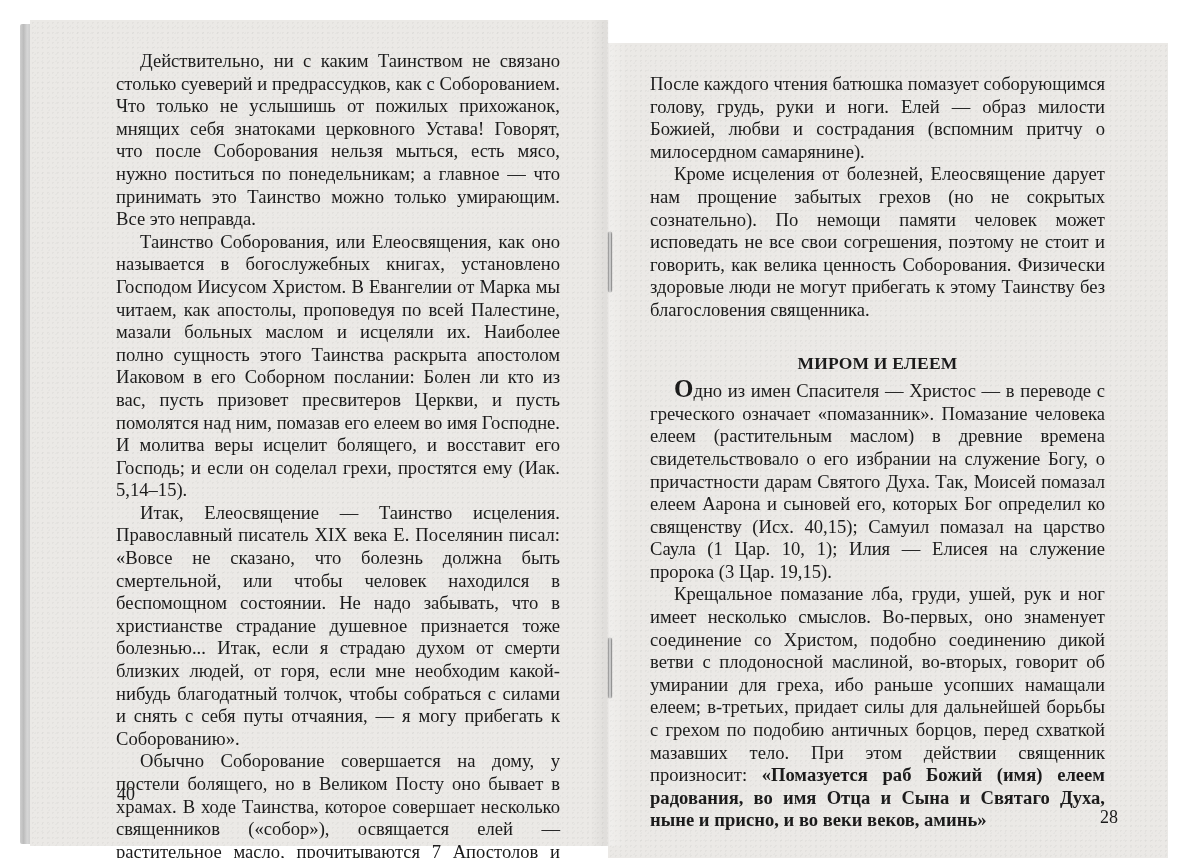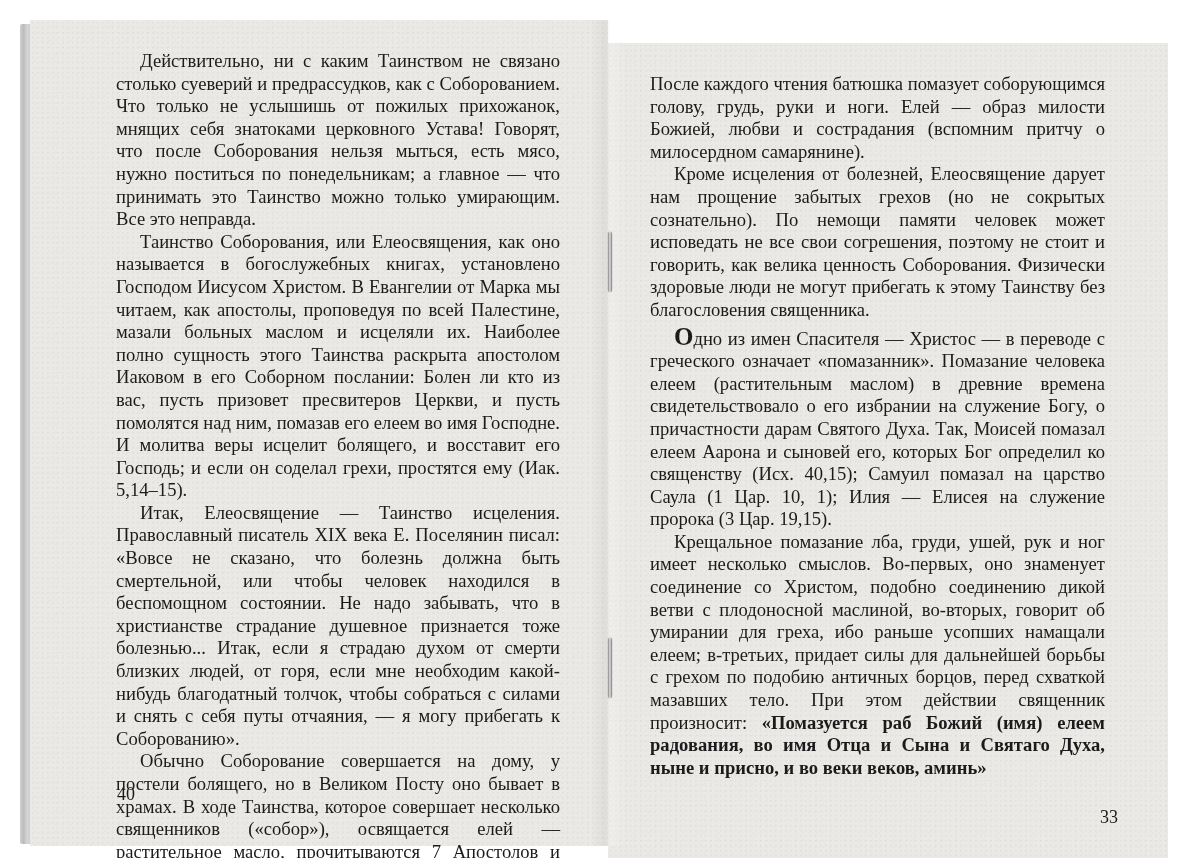--- a/index.html
+++ b/index.html
@@ -71,24 +71,25 @@
       <p>Итак, Елеосвящение — Таинство исцеления. Православный писатель XIX века Е. Поселянин писал: «Вовсе не сказано, что болезнь должна быть смертельной, или чтобы человек находился в беспомощном состоянии. Не надо забывать, что в христианстве страдание душевное признается тоже болезнью... Итак, если я страдаю духом от смерти близких людей, от горя, если мне необходим какой-нибудь благодатный толчок, чтобы собраться с силами и снять с себя путы отчаяния, — я могу прибегать к Соборованию».</p>
       <p>Обычно Соборование совершается на дому, у постели болящего, но в Великом Посту оно бывает в храмах. В ходе Таинства, которое совершает несколько священников («собор»), освящается елей — растительное масло, прочитываются 7 Апостолов и Евангелий, 7 особых молитв.</p>
     </div>
     <div class="page-num">40</div>
   </div>
 
   <div class="page right">
     <div class="text-col">
       <p class="noindent">После каждого чтения батюшка помазует соборующимся голову, грудь, руки и ноги. Елей — образ милости Божией, любви и сострадания (вспомним притчу о милосердном самарянине).</p>
       <p>Кроме исцеления от болезней, Елеосвящение дарует нам прощение забытых грехов (но не сокрытых сознательно). По немощи памяти человек может исповедать не все свои согрешения, поэтому не стоит и говорить, как велика ценность Соборования. Физически здоровые люди не могут прибегать к этому Таинству без благословения священника.</p>
+      <p class="heading">МИРОМ И ЕЛЕЕМ</p>
       <p style="margin-top:6px;"><span class="dropcap">О</span><span>дно из имен Спасителя — Христос — в переводе с греческого означает «помазанник». Помазание человека елеем (растительным маслом) в древние времена свидетельствовало о его избрании на служение Богу, о причастности дарам Святого Духа. Так, Моисей помазал елеем Аарона и сыновей его, которых Бог определил ко священству (Исх. 40,15); Самуил помазал на царство Саула (1 Цар. 10, 1); Илия — Елисея на служение пророка (3 Цар. 19,15).</span></p>
       <p><span>Крещальное помазание лба, груди, ушей, рук и ног имеет несколько смыслов. Во-первых, оно знаменует соединение со Христом, подобно соединению дикой ветви с плодоносной маслиной, во-вторых, говорит об умирании для греха, ибо раньше усопших намащали елеем; в-третьих, придает силы для дальнейшей борьбы с грехом по подобию античных борцов, перед схваткой мазавших тело. При этом действии священник произносит: </span><span class="bold">«Помазуется раб Божий (имя) елеем радования, во имя Отца и Сына и Святаго Духа, ныне и присно, и во веки веков, аминь»</span></p>
     </div>
-    <div class="page-num">33</div>
+    <div class="page-num">28</div>
   </div>
 
   <div class="gutter"></div>
   <div class="staple top"></div>
   <div class="staple bottom"></div>
 
   <div class="page-edge-right"></div>
 </div>
 
 </body></html>

